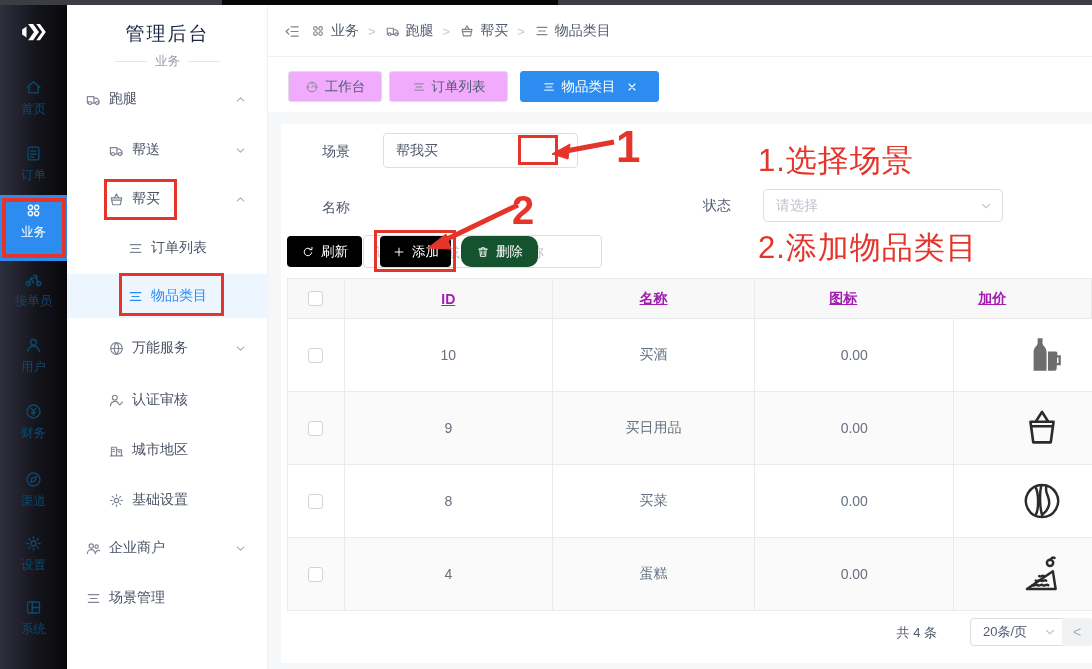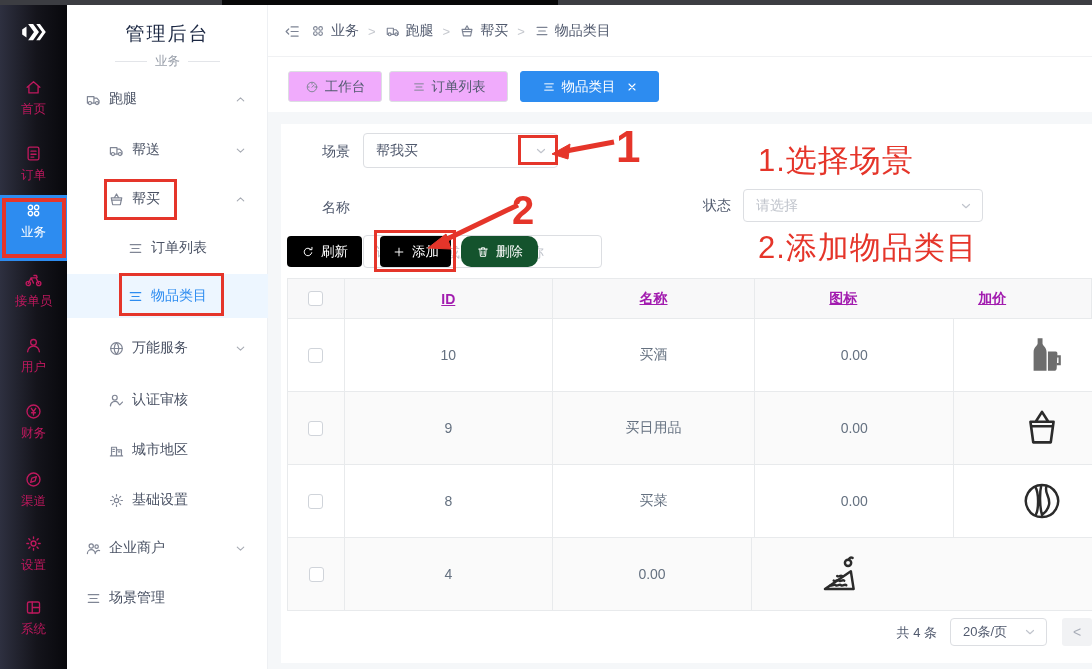--- a/index.html
+++ b/index.html
@@ -18,21 +18,21 @@
   
   .top-strip { left:0; top:0; width:1092px; height:5px; background:#3c3d42; }
   .top-strip-black { left:222px; top:0; width:336px; height:5px; background:#070708; }
   .bottom-strip { left:183px; top:664px; width:909px; height:5px; background:#1b1b1e; }
 
   
   .rail { left:0; top:5px; width:67px; height:664px;
     background: linear-gradient(90deg, #2e3040 0%, #14141b 55%, #08080c 100%); }
   .rail-logo { left:14px; top:19px; width:38px; height:26px; }
   .rail-item { width:67px; height:58px; display:flex; flex-direction:column; align-items:center;
-    color:#be185d; cursor:pointer; }
+    color:#0c4a6e; cursor:pointer; }
   .rail-item .icon { width:19px; height:19px; margin-top:6px; }
   .rail-item .rail-label { font-size:12.5px; margin-top:4px; }
   .rail-active-bg { left:0; top:190px; width:67px; height:66px; background:#2d8cf0; }
   .rail-item.active { color:#fff; }
 
   
   .sidebar { left:67px; top:5px; width:201px; height:664px; background:#fff;
     border-right:1px solid #eef0f3; }
   .sb-title { left:67px; top:21px; width:201px; text-align:center;
     font-size:19px; color:#1b2742; letter-spacing:2px; }
@@ -65,21 +65,21 @@
   .tab.active { background:#2d8cf0; border-color:#2d8cf0; color:#fff; }
   .tab.active .icon { color:#fff; }
   .tab .tclose { width:12px; height:12px; color:#e8f2ff; margin-left:4px; }
 
   
   .content-bg { left:268px; top:112px; width:824px; height:557px; background:#f5f7f9; }
   .card { left:281px; top:124px; width:811px; height:539px; background:#fff; }
 
   .f-label { font-size:14px; color:#515a6e; }
   .sel { background:#fff; border:1px solid #dcdee2; border-radius:4px;
-    display:flex; align-items:center; padding:0 12px; font-size:14px; cursor:pointer; }
+    display:flex; align-items:center; padding:0 12px; font-size:14px; cursor:pointer;margin-left:20px; }
   .sel .chev { position:absolute; right:9px; width:14px; height:14px; color:#c0c4cc; }
   .ph { color:#c0c4cc; }
   .txt-input { border:1px solid #dcdee2; border-radius:4px; padding:0 12px; font-size:14px;
     color:#515a6e; outline:none; font-family:inherit; }
   .txt-input::placeholder { color:#c0c4cc; }
 
   .btn { height:31px; border-radius:4px; display:flex; align-items:center; justify-content:center;
     gap:6px; font-size:13.5px; color:#fff; cursor:pointer; border:none; }
   .btn .icon { width:14px; height:14px; color:#fff; }
   .btn-blue { background:#000000; }
@@ -623,20 +623,21 @@
             </g>
           </svg>
         </span>
       </div>
   </div>
   <div class="trow body alt">
     <div class="tc tc-cb">
         <span class="cbox"></span>
       </div>
     <div class="tc tc-id">4</div>
+    <div class="tc tc-name">蛋糕</div>
     <div class="tc tc-markup">0.00</div>
     <div class="tc tc-icon">
         <span class="icon row-icon">
           <svg viewBox="0 0 24 24">
             <g fill="none" stroke="#2b2b2b" stroke-width="1.4" stroke-linecap="round" stroke-linejoin="round">
               <path d="M3.4 20.6 18.2 10.4l1.6 10.2z"></path>
               <path d="M6.6 18.4c1 .8 2-.8 3 0s2-.8 3 0 2-.8 3 0M8.4 15.8c1 .8 2-.8 3 0s2-.8 3 0M10.4 13.2c.8.6 1.8-.6 2.8 0"></path>
               <circle cx="16.6" cy="5.6" r="1.8"></circle>
               <path d="M17 3.6c.5-1 1.4-1.2 2.2-.8"></path>
             </g>

